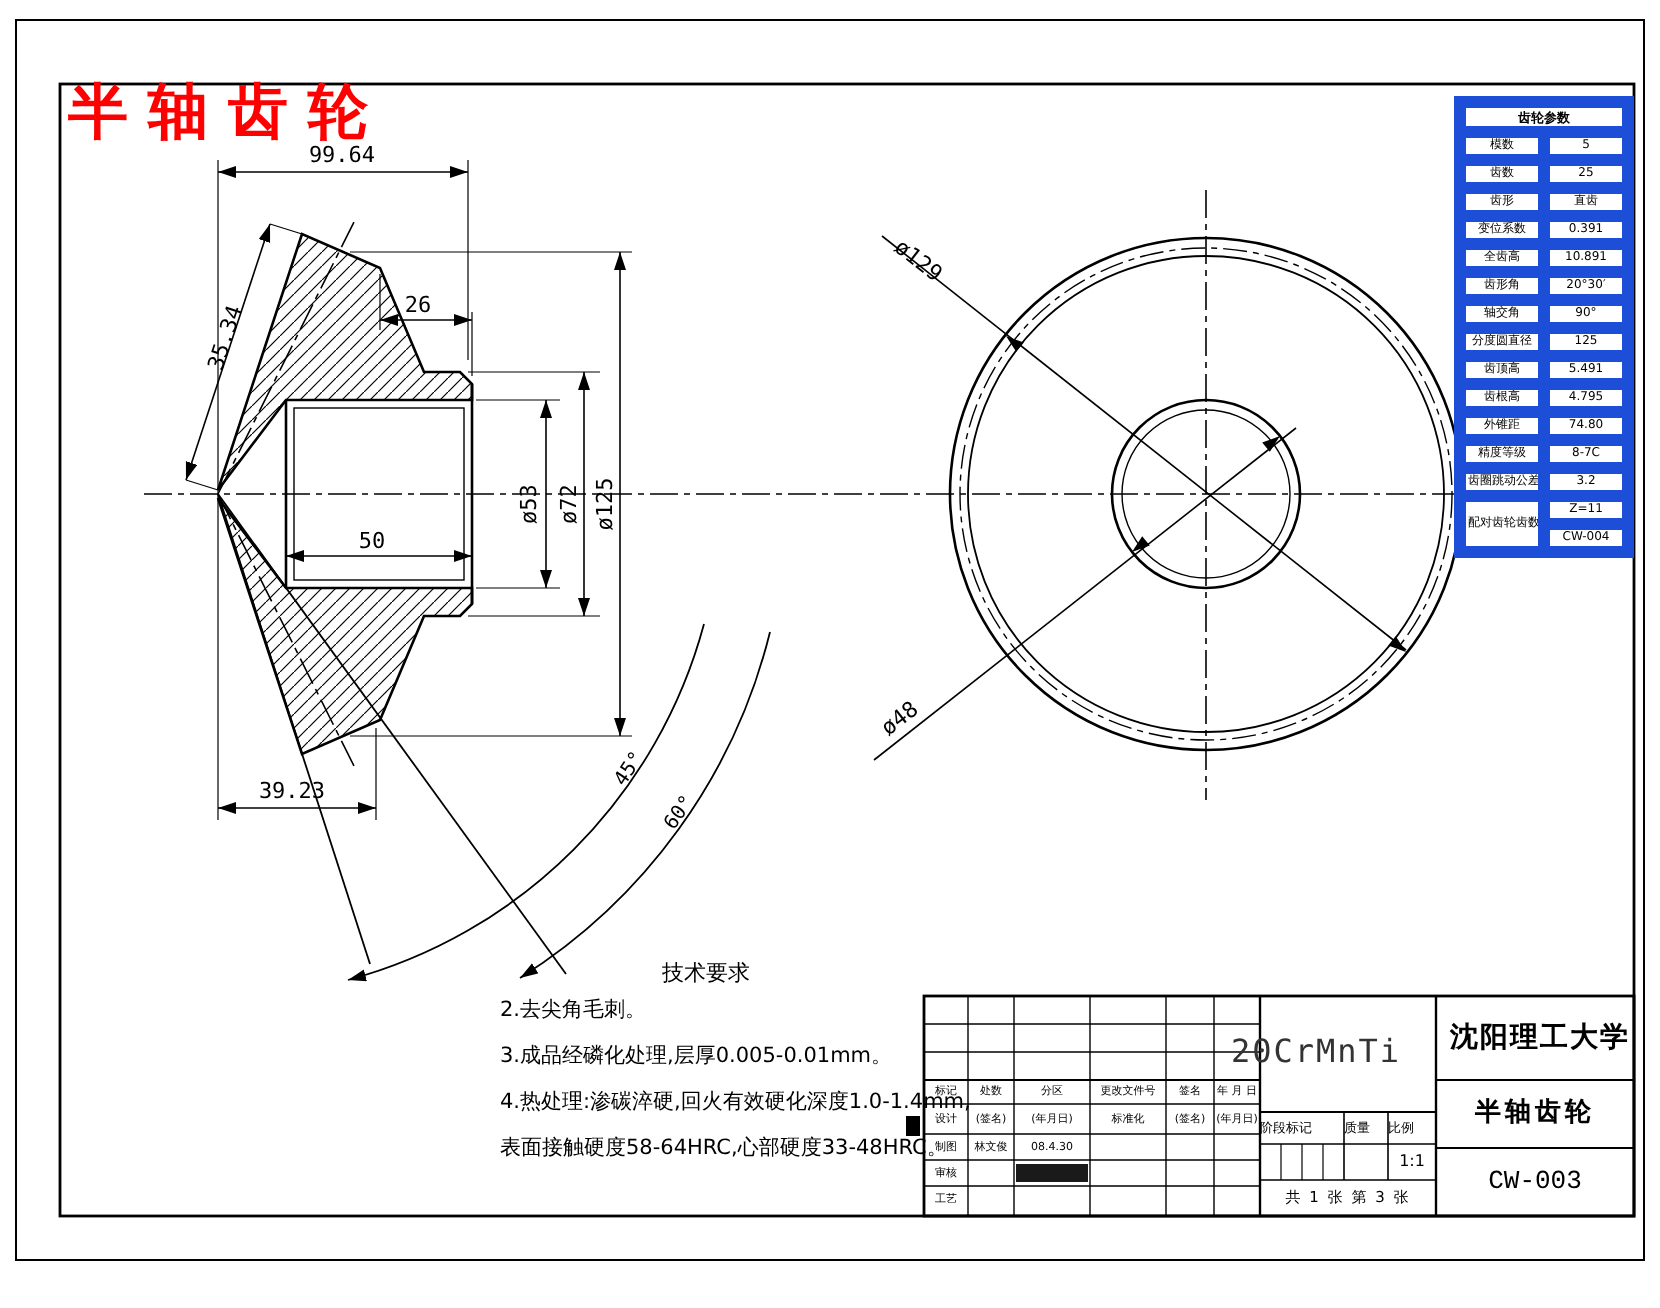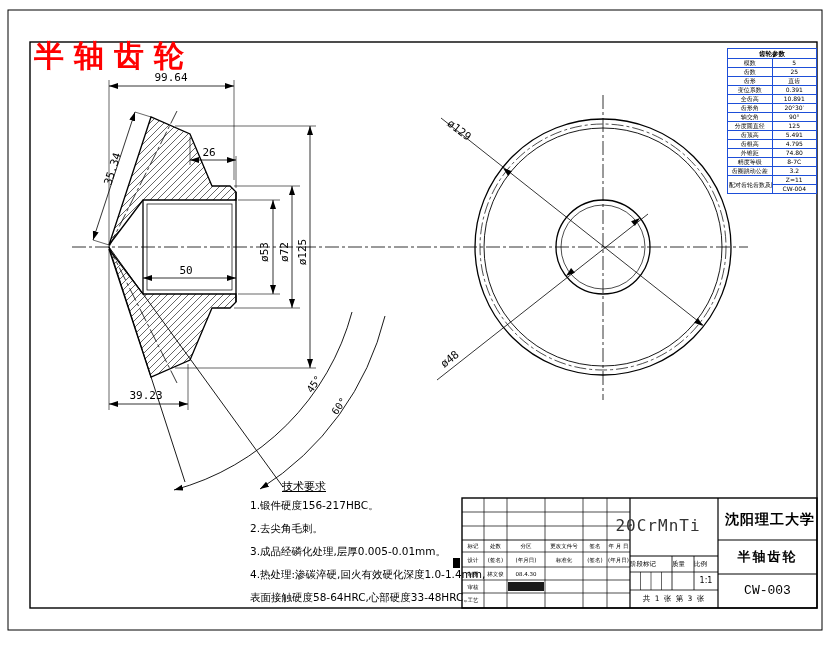--- a/index.html
+++ b/index.html
@@ -4,26 +4,26 @@
 <style>
   html,body{margin:0;padding:0;background:#fff;}
   .sheet{position:relative;width:830px;height:654px;background:#ffffff;overflow:hidden;
          font-family:"DejaVu Sans",sans-serif;color:#000;}
   .abs{position:absolute;}
   svg text{font-family:"DejaVu Sans Mono",monospace;fill:#000;}
   .red-title{left:34px;top:36px;font-size:30px;font-weight:bold;color:#ff0000;
              letter-spacing:10px;font-family:"Liberation Serif",serif;white-space:nowrap;}
   
   .ptab{left:727px;top:48px;width:90px;border-collapse:collapse;table-layout:fixed;}
-  .ptab td{border:1px solid #1d4ed8;font-size:6px;line-height:8px;height:8px;
+  .ptab td{border:6px solid #1d4ed8;font-size:6px;line-height:8px;height:8px;
            padding:0 1px;text-align:center;overflow:hidden;white-space:nowrap;}
   .ptab td.tt{font-size:6.5px;font-weight:bold;height:9px;}
   
   .tech{left:250px;top:480px;width:235px;font-size:10.5px;line-height:23px;white-space:nowrap;}
-  .tech .tr-title{margin-left:32px;font-size:11px;line-height:14px;text-decoration:underline;}
+  .tech .tr-title{margin-left:81px;font-size:11px;line-height:14px;}
   
   .tb{font-size:5.5px;line-height:12px;text-align:center;overflow:hidden;white-space:nowrap;}
   .tb7{font-size:6.5px;line-height:14px;text-align:left;white-space:nowrap;}
   .mat{font-size:16px;letter-spacing:1px;color:#333;font-family:"DejaVu Sans Mono",monospace;
        text-align:center;line-height:56px;}
   .uni{font-size:14px;font-weight:bold;text-align:center;line-height:42px;letter-spacing:1px;}
   .pname{font-size:13px;font-weight:bold;text-align:center;line-height:34px;letter-spacing:2px;}
   .dno{font-size:13px;font-family:Liberation Mono, monospace;text-align:center;line-height:34px;}
   .scale1{font-size:8px;text-align:center;line-height:18px;}
   .sheetinfo{font-size:7.5px;text-align:center;line-height:18px;letter-spacing:1px;}
@@ -229,21 +229,20 @@
           <td>Z=11</td>
         </tr>
     <tr>
           <td>CW-004</td>
         </tr>
   </tbody>
     </table>
 
   <div class="abs tech">
     <div class="tr-title">技术要求</div>
-    <div>1.锻件硬度156-217HBC。</div>
     <div>2.去尖角毛刺。</div>
     <div>3.成品经磷化处理,层厚0.005-0.01mm。</div>
     <div>4.热处理:渗碳淬硬,回火有效硬化深度1.0-1.4mm,</div>
     <div>表面接触硬度58-64HRC,心部硬度33-48HRC。</div>
   </div>
 
   <div class="abs tb" style="left:462px;top:540px;width:22px">标记</div>
   <div class="abs tb" style="left:484px;top:540px;width:23px">处数</div>
   <div class="abs tb" style="left:507px;top:540px;width:38px">分区</div>
   <div class="abs tb" style="left:545px;top:540px;width:38px">更改文件号</div>

